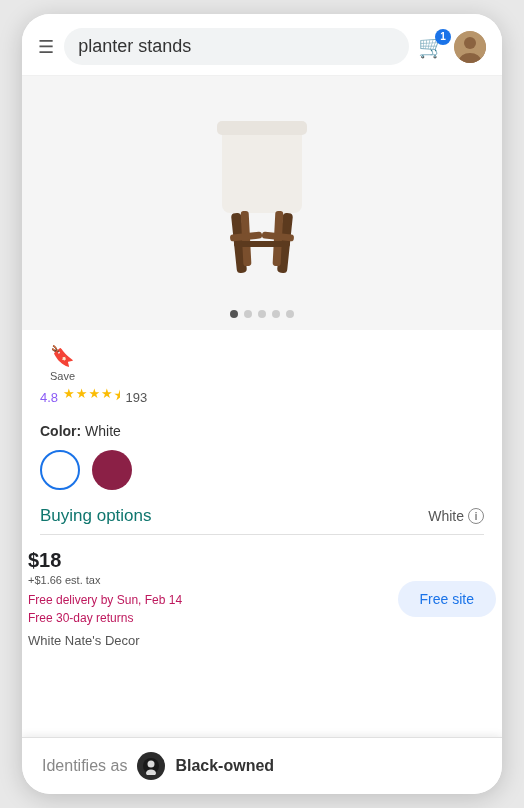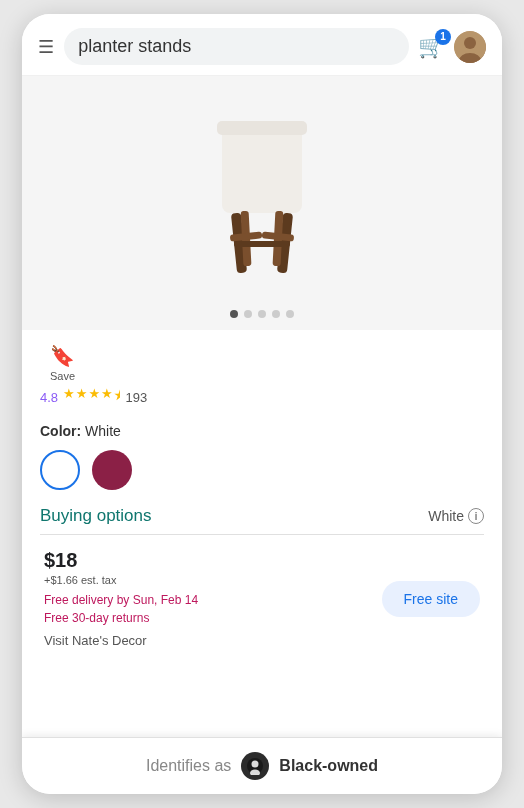--- a/index.html
+++ b/index.html
@@ -251,21 +251,21 @@
     .divider {
       height: 1px;
       background: #e0e0e0;
       margin: 0 18px;
     }
     
     .listing-item {
       display: flex;
       align-items: flex-start;
       justify-content: space-between;
-      padding: 14px 22px;
+      padding: 14px 6px;
       background: #fff;
     }
     .listing-left {}
     .price {
       font-size: 20px;
       font-weight: 700;
       color: #202124;
     }
     .tax-note {
       font-size: 11px;
@@ -296,21 +296,20 @@
       align-self: center;
     }
     
     .black-owned-banner {
       margin-top: auto;
       background: #fff;
       border-top: 1px solid #e0e0e0;
       padding: 14px 20px;
       display: flex;
       align-items: center;
-      justify-content: center;
       gap: 10px;
       box-shadow: 0 -2px 8px rgba(0,0,0,0.08);
     }
     .banner-text {
       font-size: 16px;
       color: #888;
       font-weight: 400;
     }
     .black-owned-icon {
       width: 28px;
@@ -429,21 +428,21 @@
   <div class="divider"></div>
 
   <div class="listing-item">
     <div class="listing-left">
       <div class="price">$18</div>
       <div class="tax-note">+$1.66 est. tax</div>
       <div class="delivery-info">
         <span>Free delivery by Sun, Feb 14</span><br>
         <span>Free 30-day returns</span>
       </div>
-      <div class="seller-name">Visit Nate's Decor</div>
+      <div class="seller-name">White Nate's Decor</div>
     </div>
     <button class="visit-site-btn">Free site</button>
   </div>
 
   <div class="black-owned-banner">
     <span class="banner-text">Identifies as</span>
     <div class="black-owned-icon">
       <svg width="18" height="18" viewBox="0 0 18 18">
         <circle cx="9" cy="9" r="8" fill="#1a1a1a"></circle>
         <ellipse cx="9" cy="7" rx="3.5" ry="3.5" fill="#fff" opacity="0.85"></ellipse>

